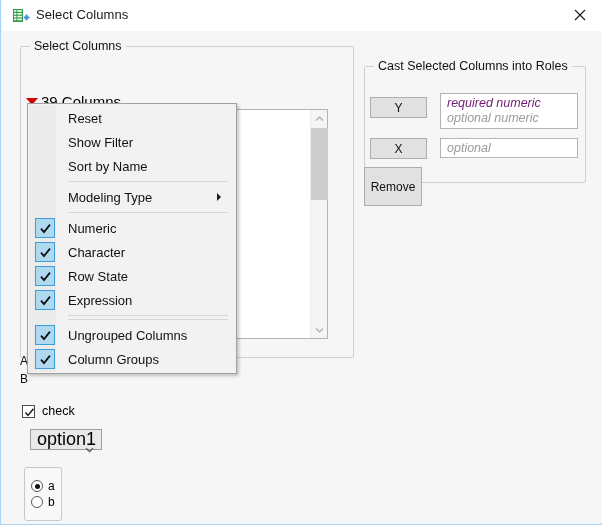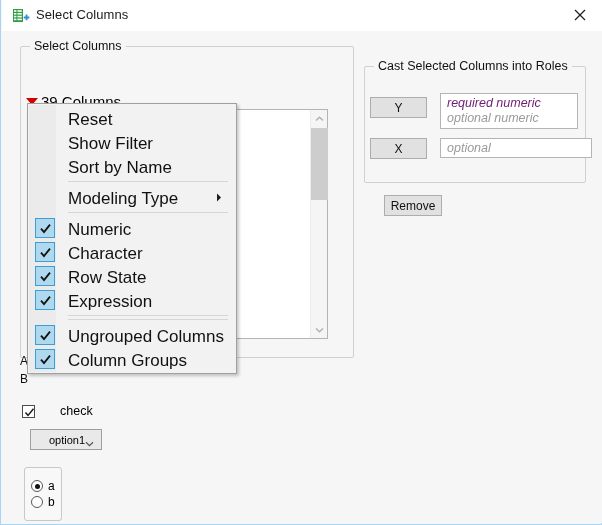--- a/index.html
+++ b/index.html
@@ -140,39 +140,38 @@
     border: 1px solid #adadad;
     font-size: 12px;
     color: #111;
     display: flex; align-items: center; justify-content: center;
     font-family: "Liberation Sans", sans-serif;
     cursor: default;
   }
   #btn-y { left: 368px; top: 66px; }
   #btn-x { left: 368px; top: 107px; }
   #btn-remove {
-    left: 382px; top: 136px;
-    width: 58px; height: 21px;
+    left: 362px; top: 136px;
+    width: 58px; height: 39px;
     justify-content: center;
-    margin-top: 28px;
   }
 
   .role-field {
     position: absolute;
     box-sizing: border-box;
     background: #ffffff;
     border: 1px solid #b4b4b4;
     font-style: italic;
     font-size: 12.5px;
     padding: 2px 5px 0 6px;
     line-height: 15px;
     overflow: hidden;
   }
   #field-y { left: 438px; top: 62px; width: 138px; height: 36px; }
-  #field-x { left: 438px; top: 107px; width: 152px; height: 20px; }
+  #field-x { left: 438px; top: 107px; width: 138px; height: 20px; }
   .fld-req { color: #701a75; display:block; }
   .fld-opt { color: #9a9a9a; display:block; }
 
   
   #ab-a, #ab-b {
     position: absolute;
     left: 18px;
     font-size: 12px;
     color: #111;
   }
@@ -187,32 +186,32 @@
   }
   #check-box {
     width: 13px; height: 13px;
     box-sizing: border-box;
     border: 1px solid #4c4c4c;
     background: #ffffff;
     margin-right: 7px;
     position: relative;
   }
   #check-box svg { position: absolute; left: 1px; top: 1px; }
-  #check-label { font-size: 12.5px; margin-left: 18px; }
+  #check-label { font-size: 12.5px; }
 
   #combo {
     position: absolute;
     left: 28px; top: 398px;
     width: 72px; height: 21px;
     box-sizing: border-box;
     background: #e9e9e9;
     border: 1px solid #9e9e9e;
     display: flex; align-items: center;
-    padding-left: 18px;
-    font-size: 11px;
+    padding-left: 6px;
+    font-size: 18px;
     cursor: default;
   }
   #combo-arrow {
     position: absolute; right: 7px; top: 7px;
   }
 
   #radio-panel {
     position: absolute;
     left: 22px; top: 436px;
     width: 38px; height: 54px;
@@ -264,23 +263,23 @@
     position: absolute;
     left: 1px; top: 1px;
     width: 27px;
     height: calc(100% - 2px);
     background: #ebebeb;
   }
   .mi {
     position: relative;
     height: 24px;
     display: flex;
-    align-items: flex-end;
+    align-items: center;
     padding-left: 40px;
-    font-size: 17px;
+    font-size: 13px;
     color: #111;
     cursor: default;
     z-index: 2;
   }
   .mi .mlbl { pointer-events: none; }
   .mi .sub-arrow {
     position: absolute;
     right: 14px;
     top: 50%;
     transform: translateY(-50%);

